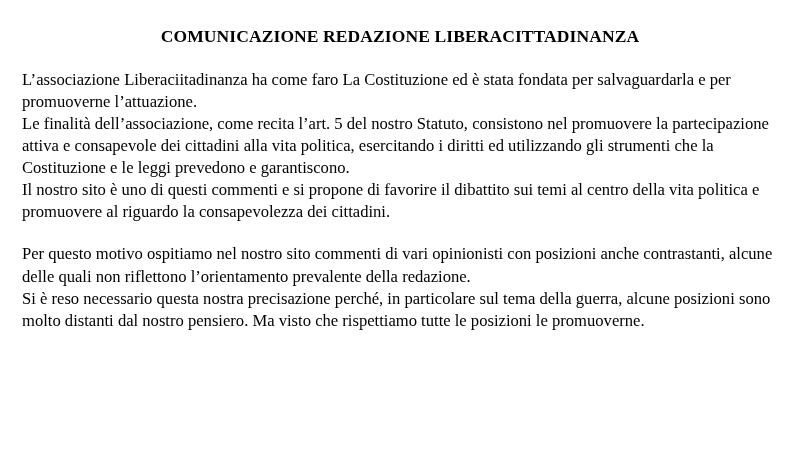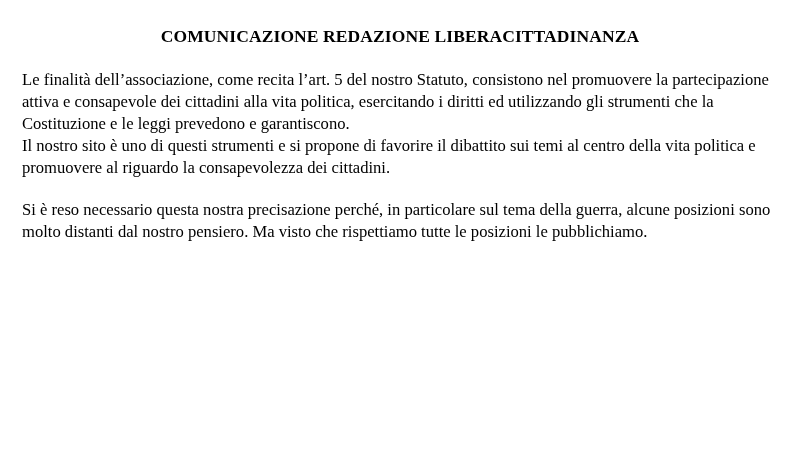--- a/index.html
+++ b/index.html
@@ -40,26 +40,28 @@
     height: 20px;
   }
 </style>
 </head>
 <body>
 
 <div class="page">
 
   <h1 class="doc-title">COMUNICAZIONE REDAZIONE LIBERACITTADINANZA</h1>
 
+  <p class="para">L’associazione Liberaciitadinanza ha come faro La Costituzione ed è stata fondata per salvaguardarla e per promuoverne l’attuazione.</p>
 
   <p class="para">Le finalità dell’associazione, come recita l’art. 5 del nostro Statuto, consistono nel promuovere la partecipazione attiva e consapevole dei cittadini alla vita politica, esercitando i diritti ed utilizzando gli strumenti che la Costituzione e le leggi prevedono e garantiscono.</p>
 
-  <p class="para">Il nostro sito è uno di questi strumenti e si propone di favorire il dibattito sui temi al centro della  vita politica e promuovere al riguardo la consapevolezza dei cittadini.</p>
+  <p class="para">Il nostro sito è uno di questi commenti e si propone di favorire il dibattito sui temi al centro della  vita politica e promuovere al riguardo la consapevolezza dei cittadini.</p>
 
   <div class="block-gap"></div>
 
+  <p class="para">Per questo motivo ospitiamo nel nostro sito commenti di vari opinionisti con posizioni anche contrastanti, alcune delle quali  non riflettono l’orientamento prevalente della redazione.</p>
 
-  <p class="para">Si è reso necessario questa nostra precisazione perché, in particolare sul tema della guerra, alcune posizioni sono  molto distanti dal nostro pensiero. Ma visto che rispettiamo tutte le posizioni le pubblichiamo.</p>
+  <p class="para">Si è reso necessario questa nostra precisazione perché, in particolare sul tema della guerra, alcune posizioni sono  molto distanti dal nostro pensiero. Ma visto che rispettiamo tutte le posizioni le promuoverne.</p>
 
   <div class="block-gap"></div>
 
 
 </div>
 
 </body></html>

